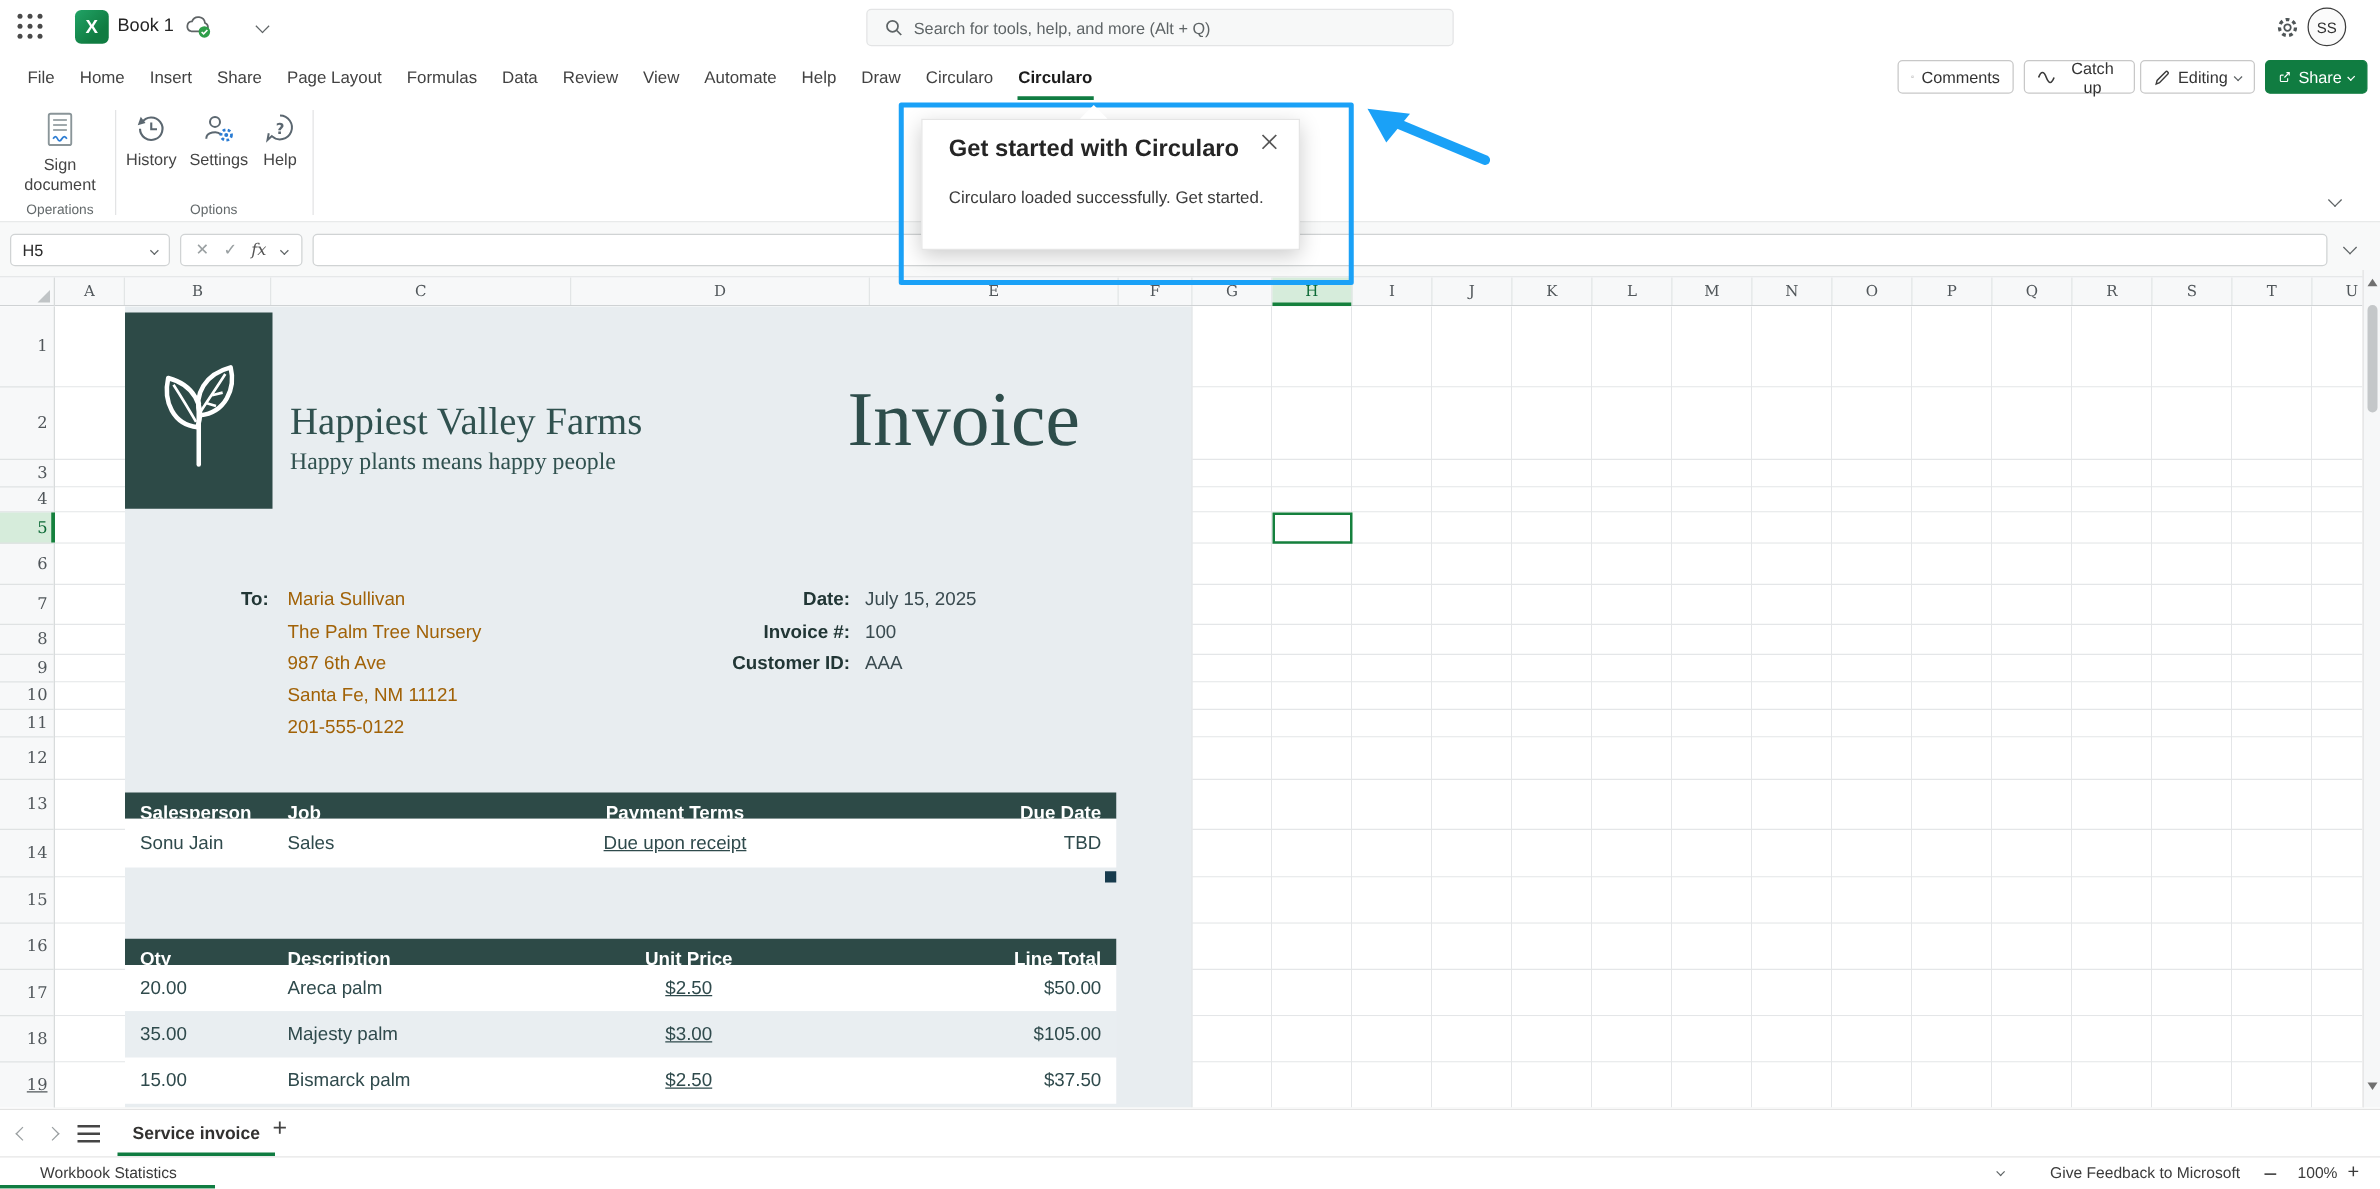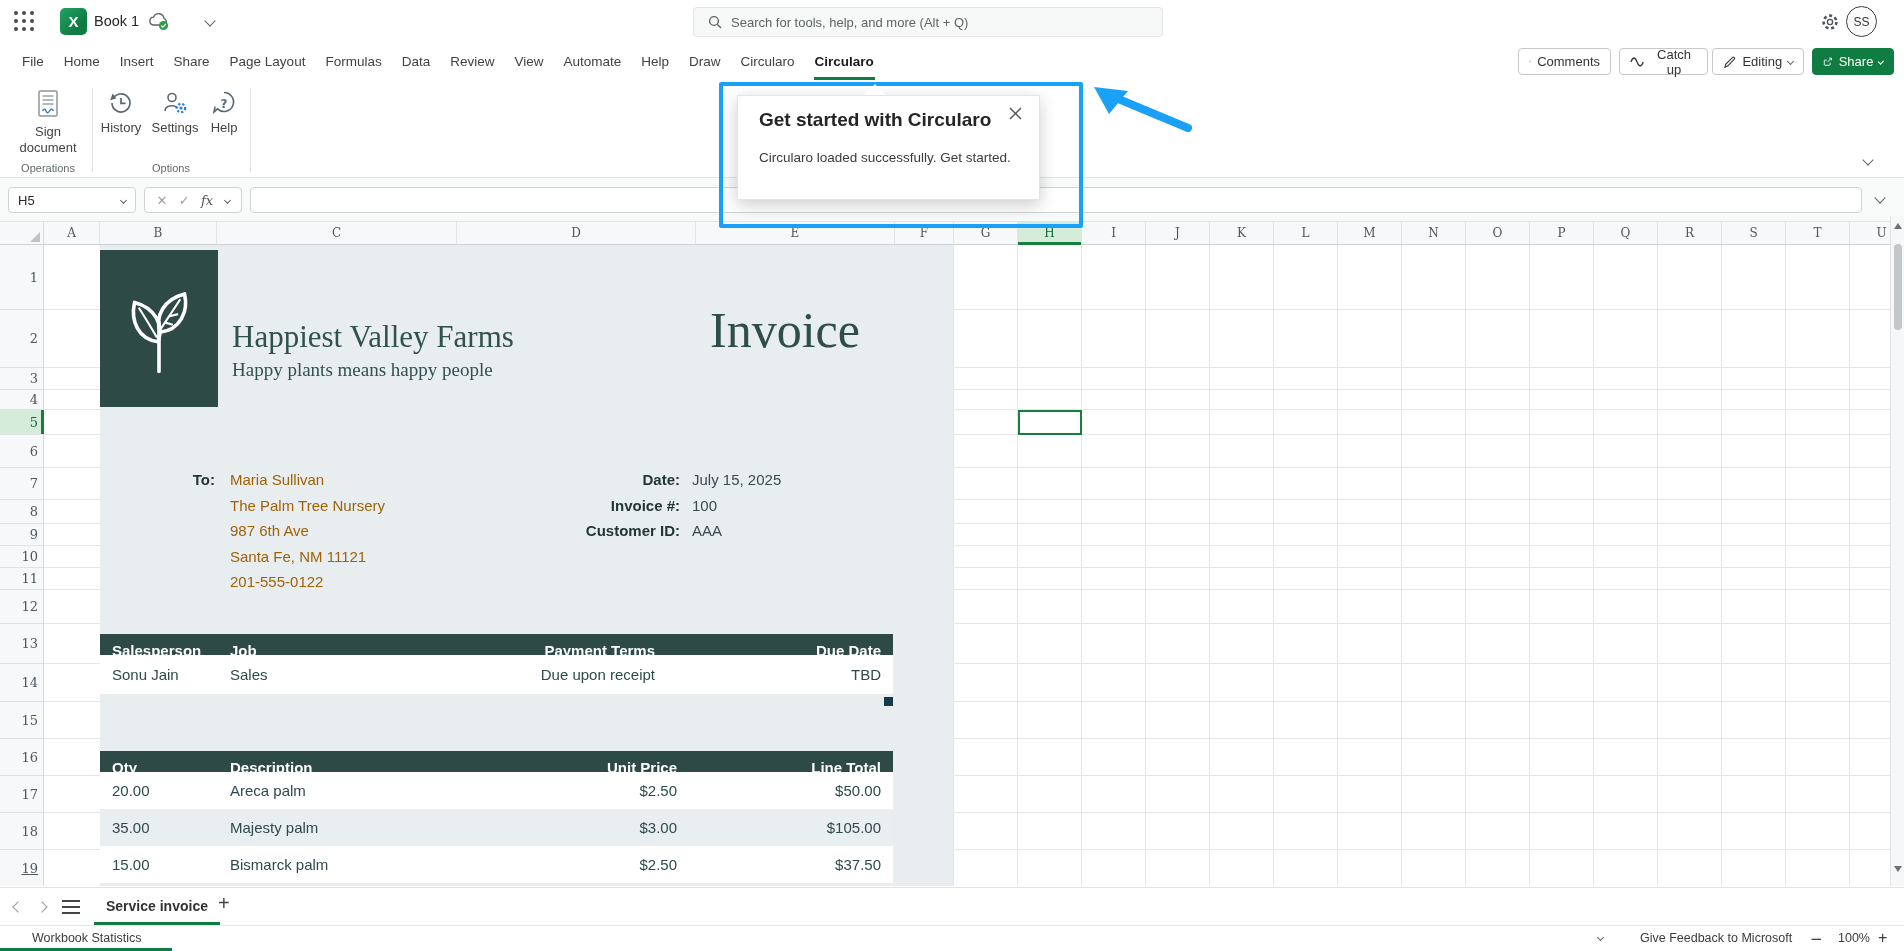--- a/index.html
+++ b/index.html
@@ -97,37 +97,37 @@
   .vlines{position:absolute;left:954px;top:0;width:936px;height:641px;
     background:repeating-linear-gradient(to right,transparent 0 63px,#e4e6e8 63px 64px);pointer-events:none;}
   .selbox{position:absolute;left:1018px;top:165px;width:64px;height:25px;border:2px solid var(--sel);}
 
   
   .invoice{position:absolute;left:100px;top:0;width:854px;height:641px;background:var(--sheetbg);border-right:1px solid #e4e6e8;}
   .logo{position:absolute;left:0;top:5px;width:118px;height:157px;background:var(--teal);
     display:flex;align-items:center;justify-content:center;}
   .company{position:absolute;left:132px;top:74px;font-family:"Liberation Serif",serif;font-size:31px;color:#30514f;}
   .tagline{position:absolute;left:132px;top:114px;font-family:"Liberation Serif",serif;font-size:19px;color:#30514f;}
-  .inv-title{position:absolute;left:610px;top:56px;font-family:"Liberation Serif",serif;font-size:50px;color:#2e4d4b;}
+  .inv-title{position:absolute;left:578px;top:56px;font-family:"Liberation Serif",serif;font-size:62px;color:#2e4d4b;}
   .to-label{position:absolute;left:0;top:222px;width:115px;text-align:right;font-size:15px;font-weight:bold;color:#213635;line-height:25.5px;}
   .to-lines{position:absolute;left:130px;top:222px;font-size:15px;color:#a16207;line-height:25.5px;}
   .meta-labels{position:absolute;left:330px;top:222px;width:250px;text-align:right;font-size:15px;font-weight:bold;color:#213635;line-height:25.5px;}
   .meta-values{position:absolute;left:592px;top:222px;font-size:15px;color:#3a4b50;line-height:25.5px;}
   .tbl{position:absolute;left:0;width:793px;}
   .t1{top:389px;} .t2{top:506px;}
   .t-row{display:flex;width:793px;}
   .t-head{background:var(--teal);color:#fff;font-weight:bold;height:21px;line-height:33px;}
   .t-body-row{background:#fff;color:#2f4a4c;}
   .t1 .t-body-row{height:39px;line-height:39px;}
   .t2 .t-body-row{height:37px;line-height:37px;}
   .t-body-row.stripe{background:var(--stripe);}
   .tc{flex:none;font-size:15px;white-space:nowrap;overflow:hidden;}
   .tc.c1{width:115px;padding-left:12px;}
   .tc.c2{width:210px;padding-left:15px;}
-  .tc.c3{width:270px;text-align:right;}
+  .tc.c3{width:270px;text-align:center;text-decoration:underline;}
   .tc.c4{width:198px;text-align:right;padding-right:12px;}
   .t1 .c3{padding-right:40px;} .t2 .c3{padding-right:18px;}
   .handle{position:absolute;left:784px;top:452px;width:9px;height:9px;background:#173b4d;}
 
   
   .vscroll{position:absolute;left:1890px;top:216px;width:14px;height:670px;background:#f6f7f8;border-left:1px solid #e2e2e2;}
   .sb-up{position:absolute;left:3px;top:7px;width:0;height:0;border-left:4px solid transparent;border-right:4px solid transparent;border-bottom:6px solid #707070;}
   .sb-down{position:absolute;left:3px;bottom:14px;width:0;height:0;border-left:4px solid transparent;border-right:4px solid transparent;border-top:6px solid #707070;}
   .sb-thumb{position:absolute;left:3px;top:28px;width:8px;height:86px;background:#c4c7c9;border-radius:4px;}
 

